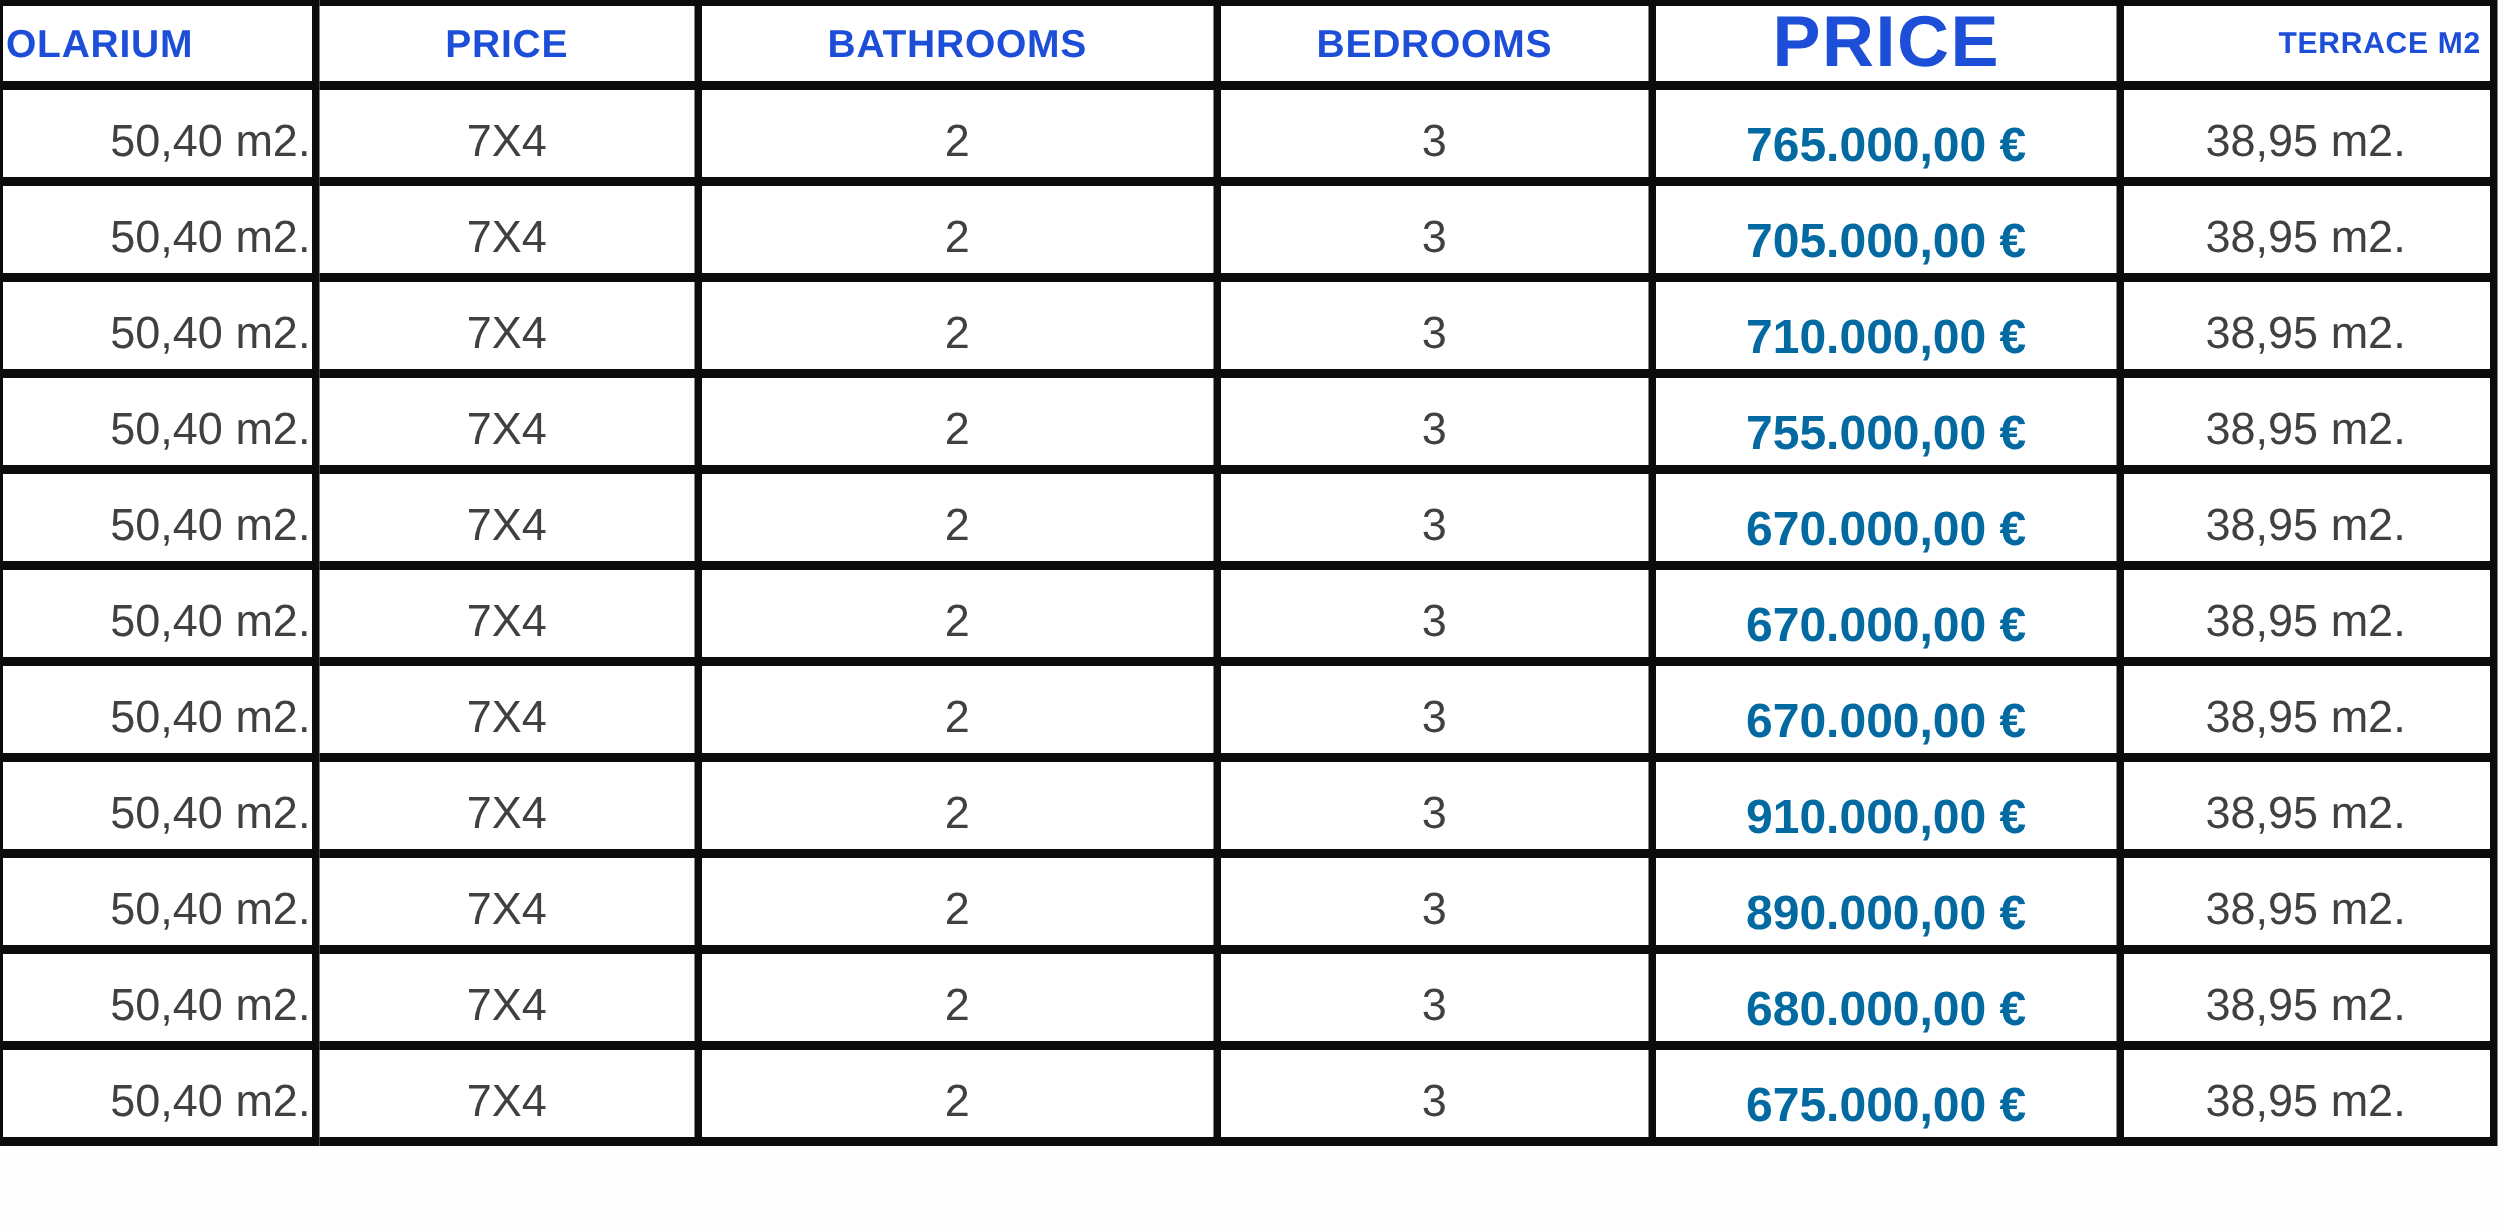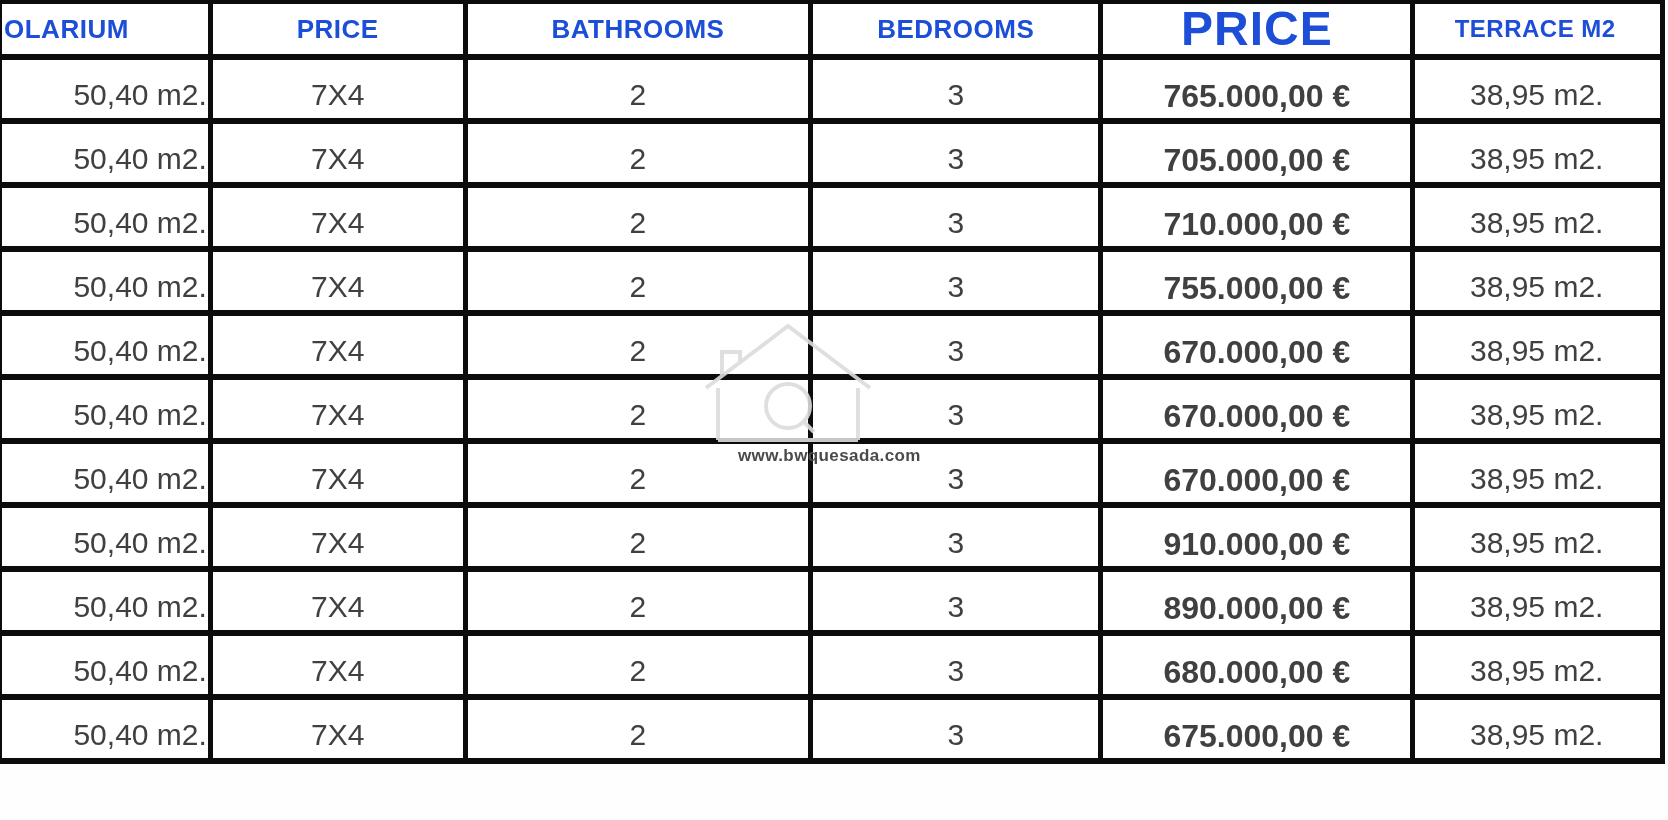--- a/index.html
+++ b/index.html
@@ -62,25 +62,25 @@
   col.c-price     { width: 316px; }
   col.c-terrace   { width: 252px; }
 
   .price-table th.col-solarium { text-align: left; padding-left: 2px; }
   .price-table td.col-solarium { text-align: right; padding-left: 5px; }
 
   .price-table th.col-price { font-size: 48px; letter-spacing: 1px; }
   .price-table td.col-price {
     font-weight: bold;
     font-size: 32px;
-    color: #404040;
+    color: #0369a1;
     padding-bottom: 6px;
   }
 
-  .price-table th.col-terrace { text-align: center; padding-right: 6px; font-size: 24px; }
+  .price-table th.col-terrace { text-align: right; padding-right: 6px; font-size: 20px; }
   .price-table td.col-terrace { padding-right: 3px; }
 
   
   .watermark {
     position: absolute;
     left: 680px;
     top: 318px;
     width: 260px;
     height: 150px;
     z-index: 5;
@@ -208,27 +208,14 @@
           <td class="col-solarium">50,40 m2.</td>
           <td class="col-pool">7X4</td>
           <td class="col-bathrooms">2</td>
           <td class="col-bedrooms">3</td>
           <td class="col-price">675.000,00 €</td>
           <td class="col-terrace">38,95 m2.</td>
         </tr>
       </tbody>
   </table>
 
-  <div class="watermark">
-    <svg width="200" height="126" viewBox="0 0 200 126">
-      <g fill="none" stroke="#dcdcdc" stroke-width="4" opacity="0.9">
-        <path d="M18 70 L100 8 L182 70"></path>
-        <path d="M34 58 L34 34 L52 34 L52 45"></path>
-        <path d="M30 70 L30 122 M170 70 L170 122"></path>
-        <path d="M30 122 L170 122"></path>
-        <circle cx="100" cy="88" r="22"></circle>
-        <path d="M114 102 L126 114"></path>
-      </g>
-    </svg>
-    <div class="wm-url">www.bwquesada.com</div>
-  </div>
 
 </div>
 
 </body></html>

